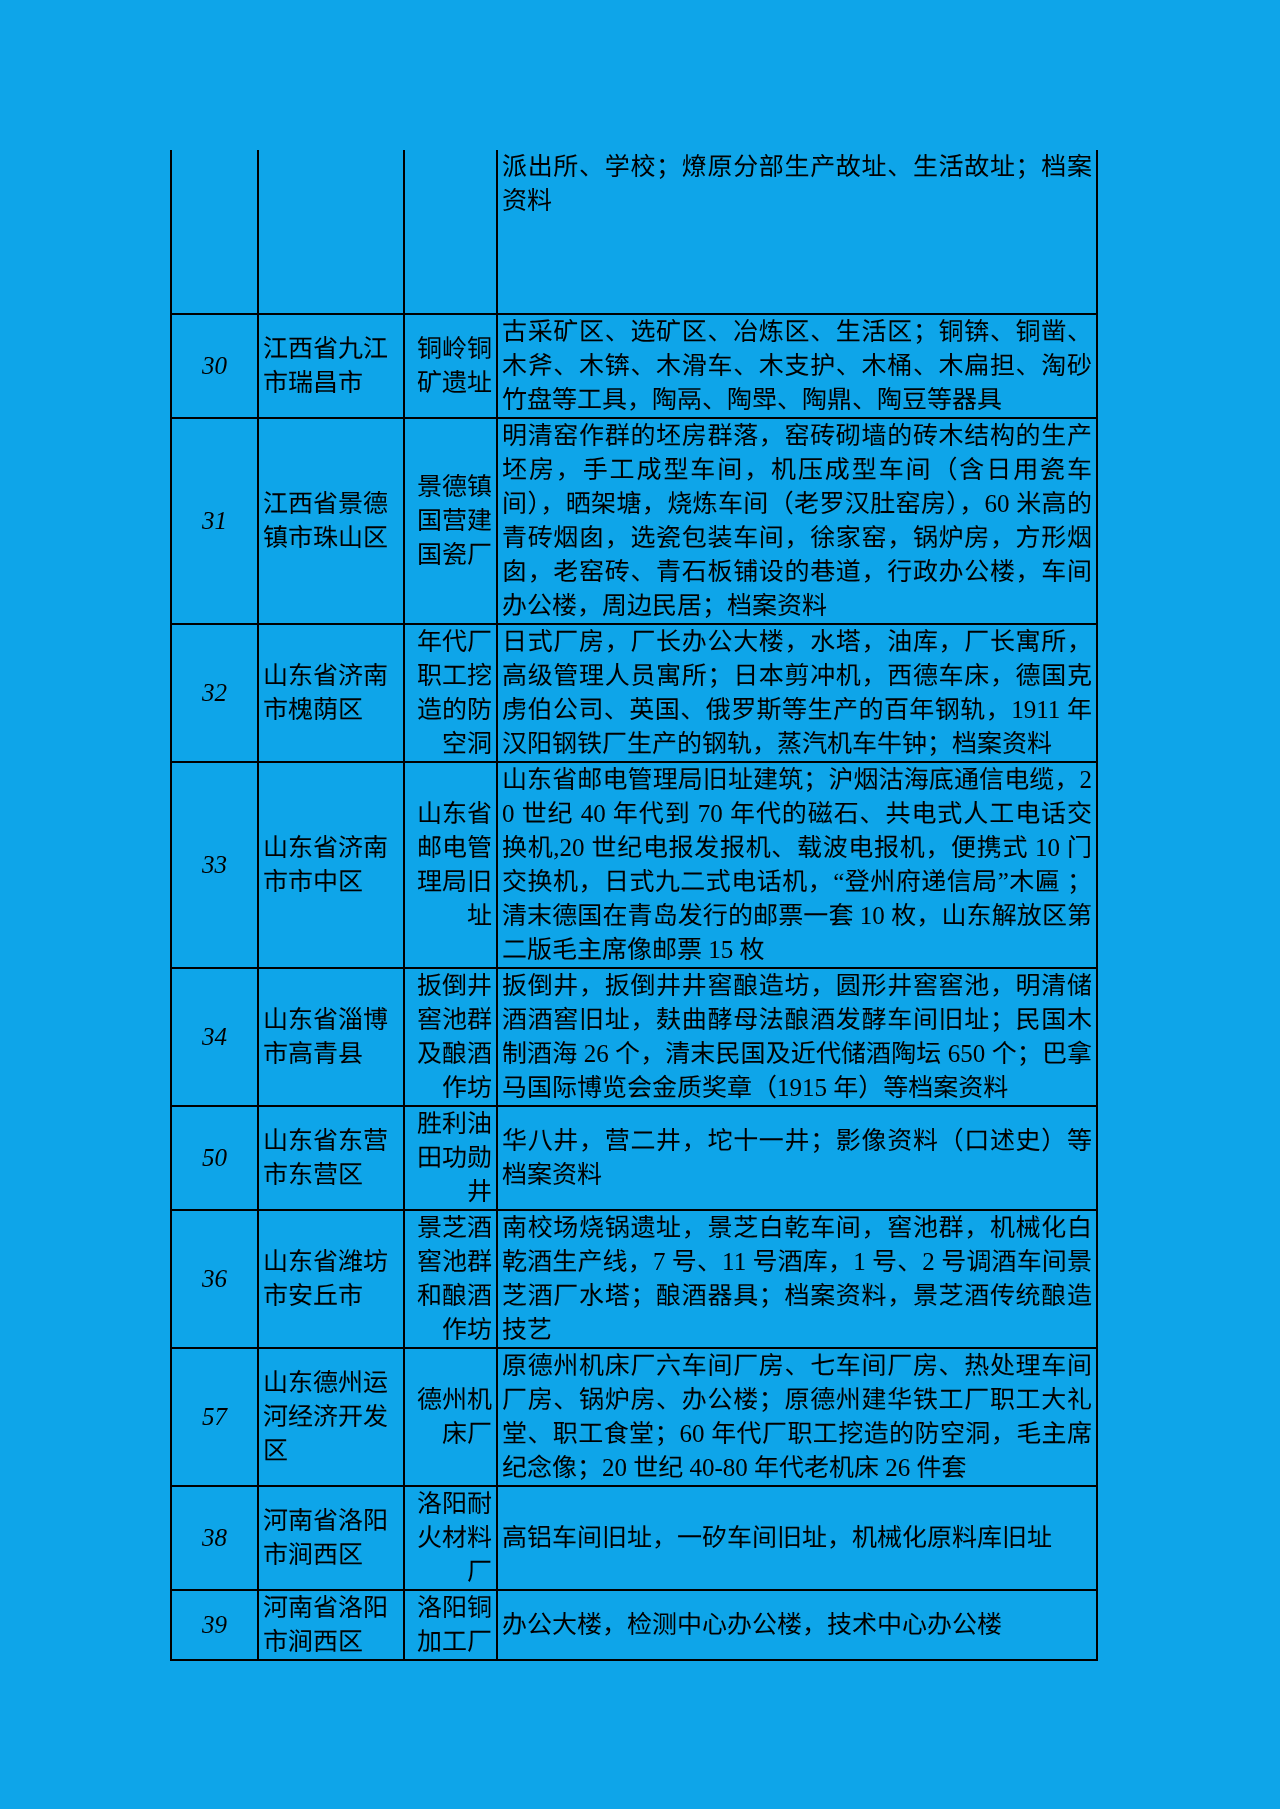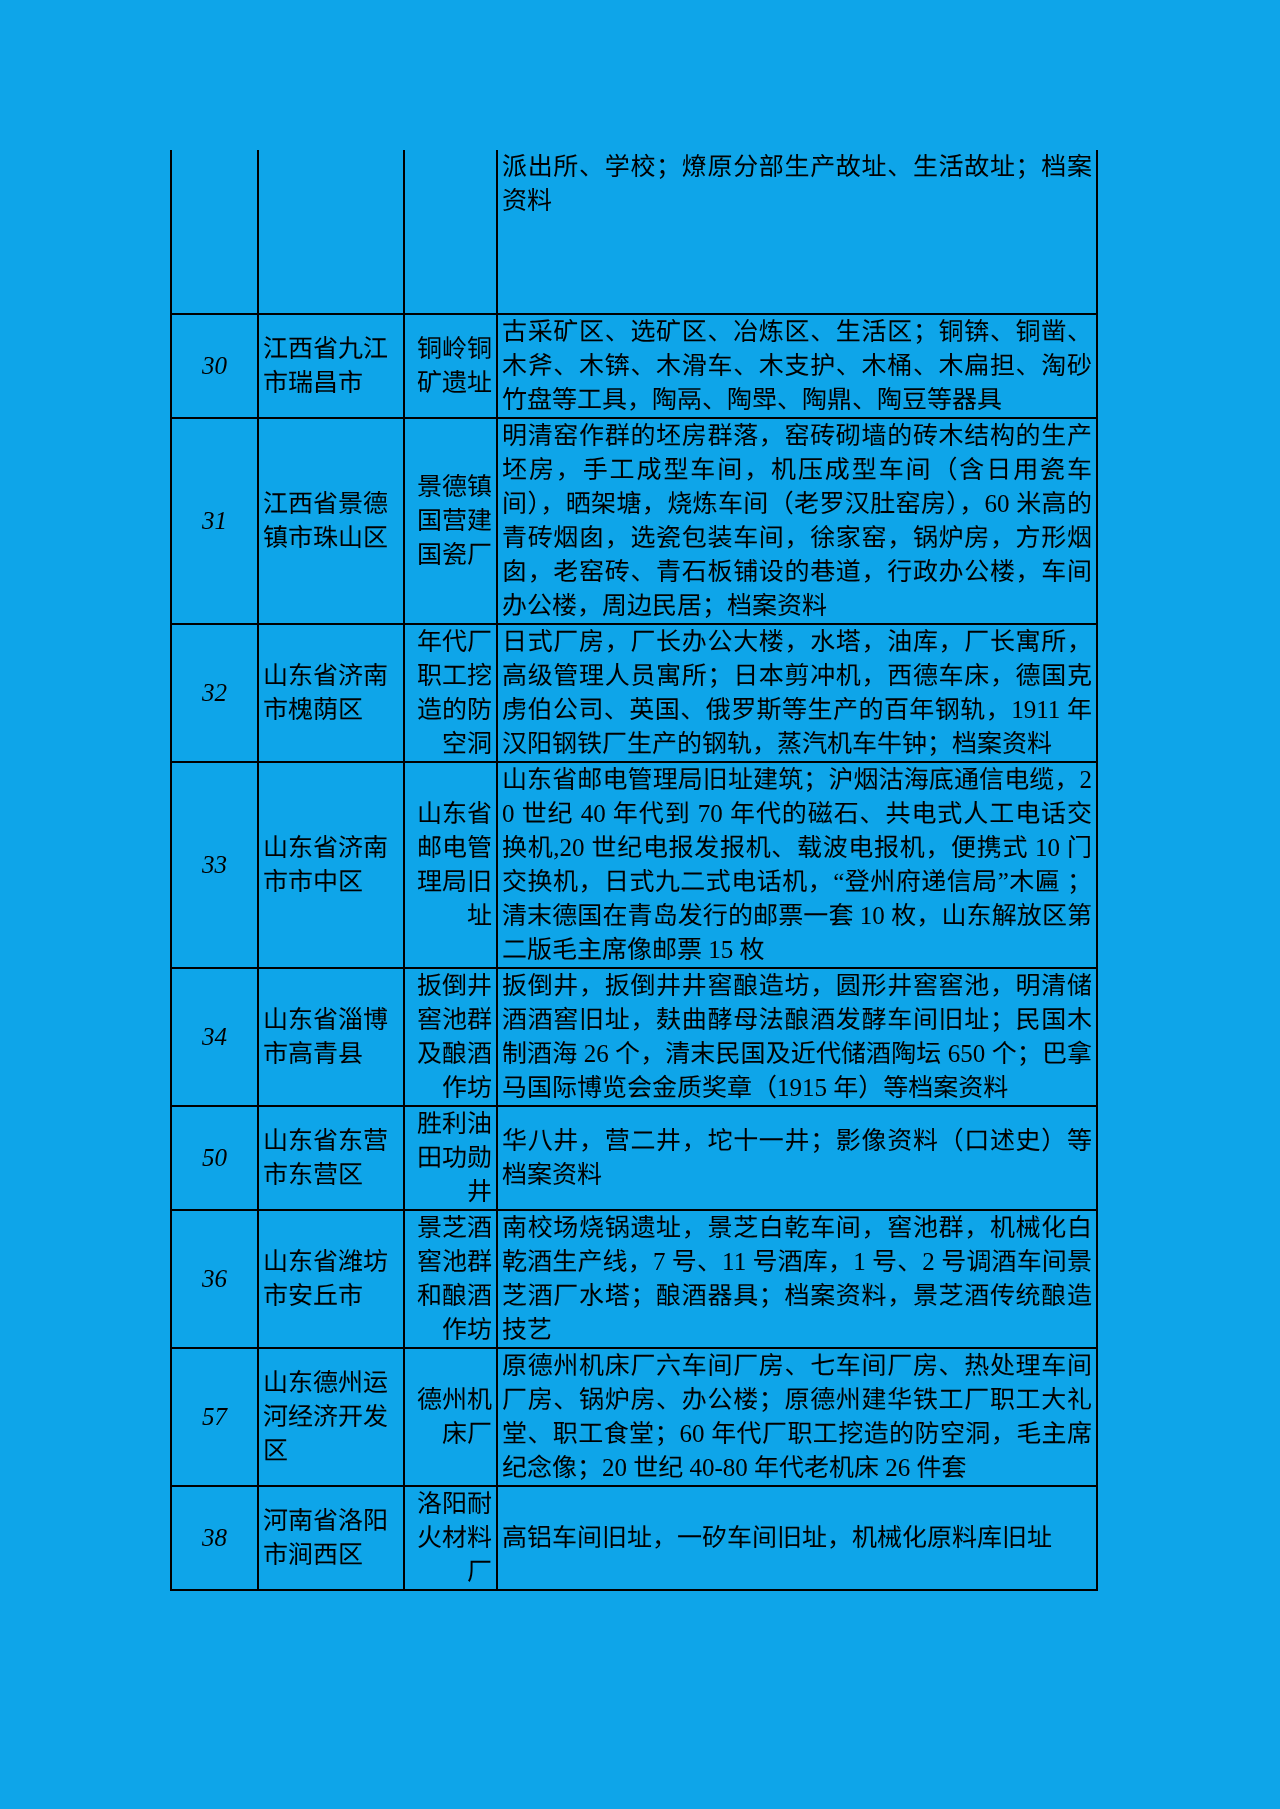--- a/index.html
+++ b/index.html
@@ -103,15 +103,21 @@
         <td class="cell-loc">山东德州运河经济开发区</td>
         <td class="cell-name">德州机床厂</td>
         <td class="cell-desc">原德州机床厂六车间厂房、七车间厂房、热处理车间厂房、锅炉房、办公楼；原德州建华铁工厂职工大礼堂、职工食堂；60 年代厂职工挖造的防空洞，毛主席纪念像；20 世纪 40-80 年代老机床 26 件套</td>
       </tr>
       <tr>
         <td class="cell-no">38</td>
         <td class="cell-loc">河南省洛阳市涧西区</td>
         <td class="cell-name">洛阳耐火材料厂</td>
         <td class="cell-desc">高铝车间旧址，一矽车间旧址，机械化原料库旧址</td>
       </tr>
+      <tr>
+        <td class="cell-no">39</td>
+        <td class="cell-loc">河南省洛阳市涧西区</td>
+        <td class="cell-name">洛阳铜加工厂</td>
+        <td class="cell-desc">办公大楼，检测中心办公楼，技术中心办公楼</td>
+      </tr>
     </tbody>
   </table>
 </div>
 
 </body></html>

